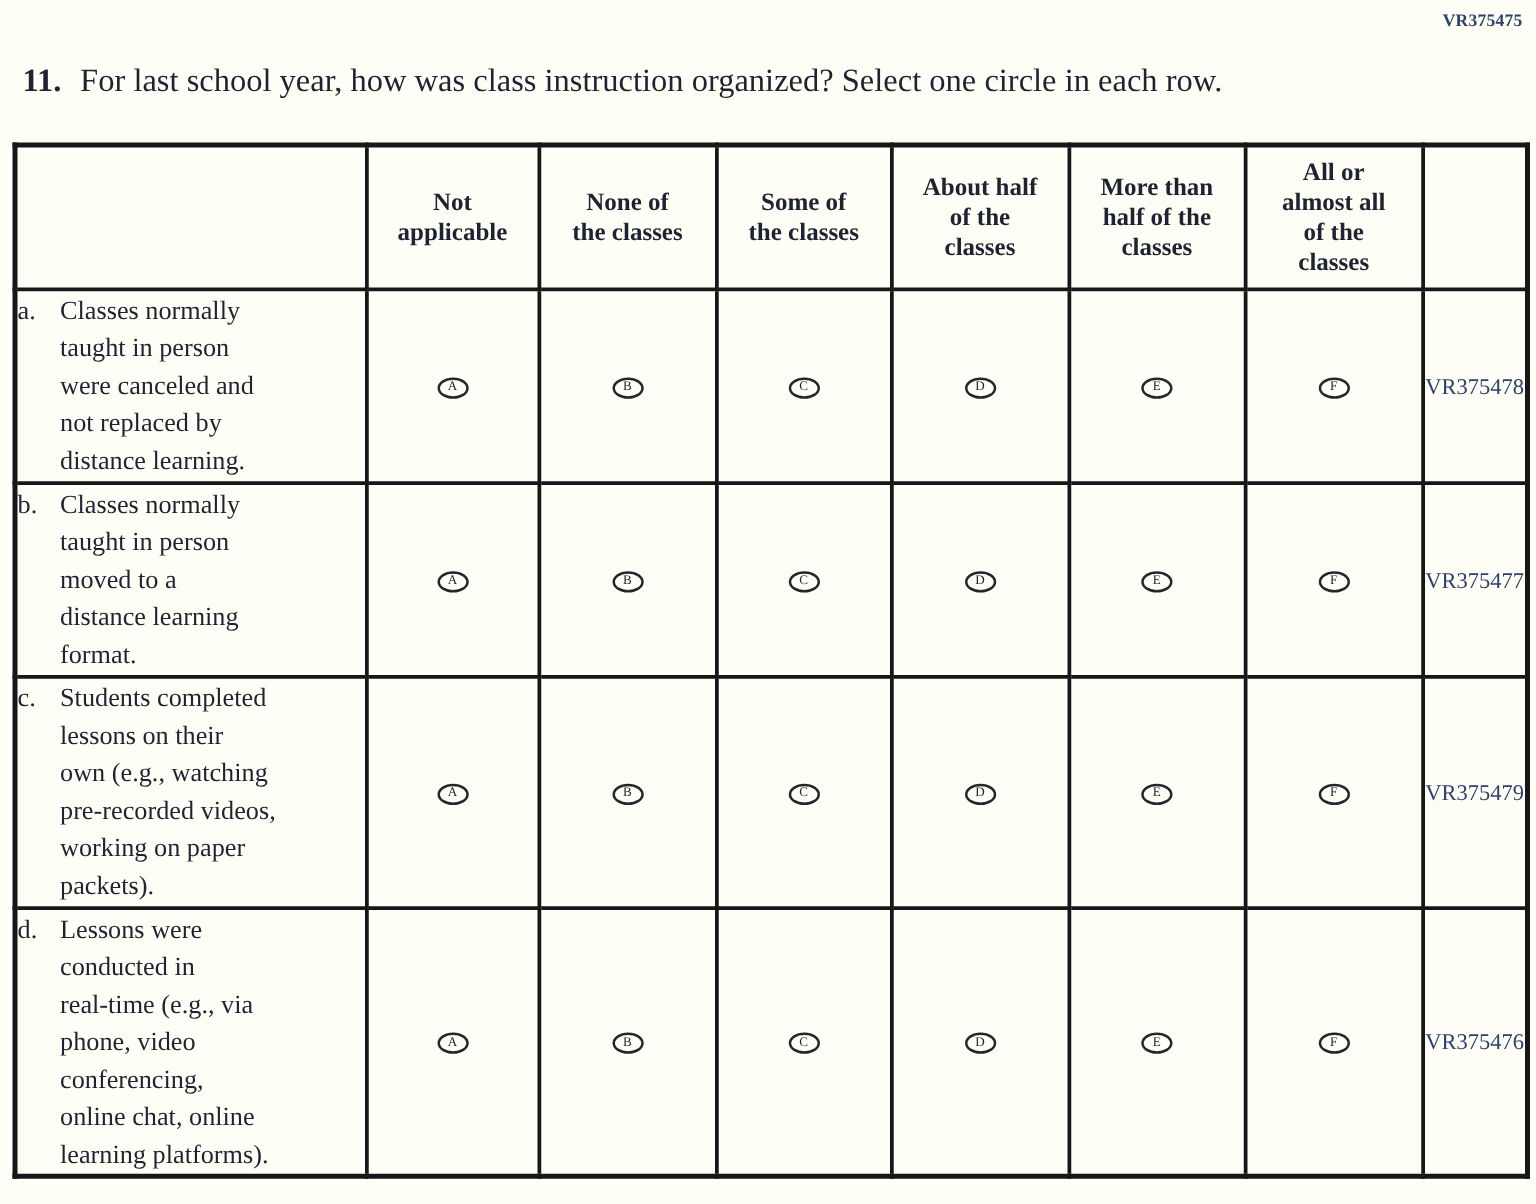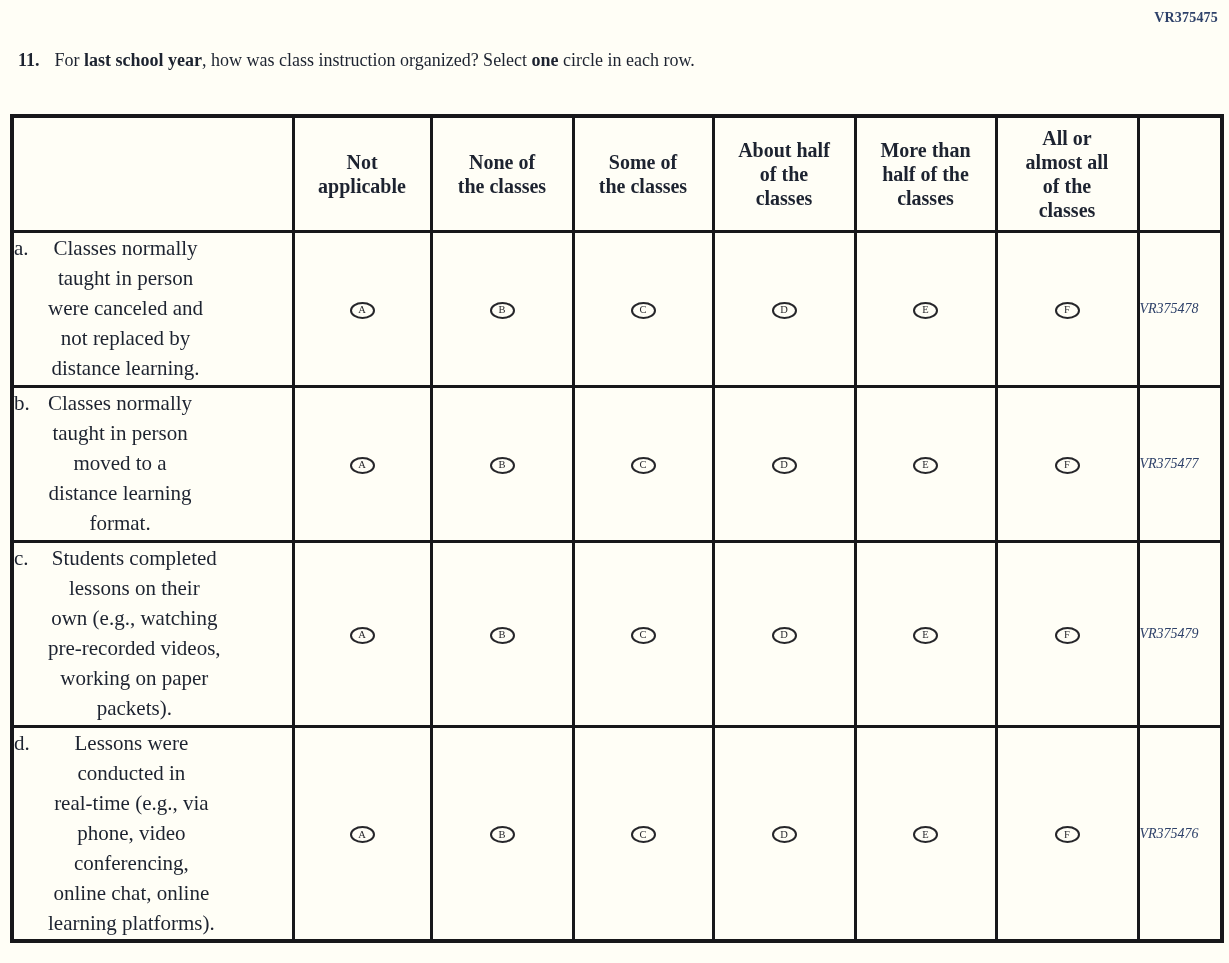--- a/index.html
+++ b/index.html
@@ -22,29 +22,29 @@
     font-size: 14px;
     color: #2e4169;
     letter-spacing: 0.2px;
     font-weight: bold;
   }
   .question-line {
     position: absolute;
     top: 50px;
     left: 18px;
     width: 1190px;
-    font-size: 18px;
+    font-size: 26px;
     display: flex;
   }
   .question-number {
     font-weight: bold;
     margin-right: 15px;
     flex: none;
   }
-  .question-text b { font-weight: bold; margin-top: 20px; }
+  .question-text b { font-weight: normal; margin-top: 20px; }
 
   table.survey-grid {
     position: absolute;
     top: 114px;
     left: 10px;
     width: 1210px;
     border-collapse: collapse;
     table-layout: fixed;
     border: 4px solid #17171a;
   }
@@ -70,45 +70,44 @@
   .stem-flex { display: flex; }
   .stem-letter {
     flex: none;
     width: 34px;
     font-size: 21px;
     line-height: 30px;
   }
   .stem-text {
     font-size: 21px;
     line-height: 30px;
-    text-align: center;
   }
   td.bubble-cell {
     text-align: center;
     vertical-align: middle;
   }
   .bubble {
     display: inline-flex;
     align-items: center;
     justify-content: center;
     width: 21px;
     height: 13px;
     border: 2px solid #26262a;
     border-radius: 50%;
     font-size: 10.5px;
     line-height: 1;
     color: #26262a;
     background: transparent;
     cursor: pointer;
   }
   td.code-cell {
+    text-align: center;
     vertical-align: middle;
-    font-size: 14px;
+    font-size: 18px;
     color: #2e4169;
-    font-style: italic;
   }
   tbody tr:nth-child(1) td { height: 152px; }
   tbody tr:nth-child(2) td { height: 152px; }
   tbody tr:nth-child(3) td { height: 182px; }
   tbody tr:nth-child(4) td { height: 211px; }
 </style>
 </head>
 <body>
 
 <div class="form-code-top">VR375475</div>

